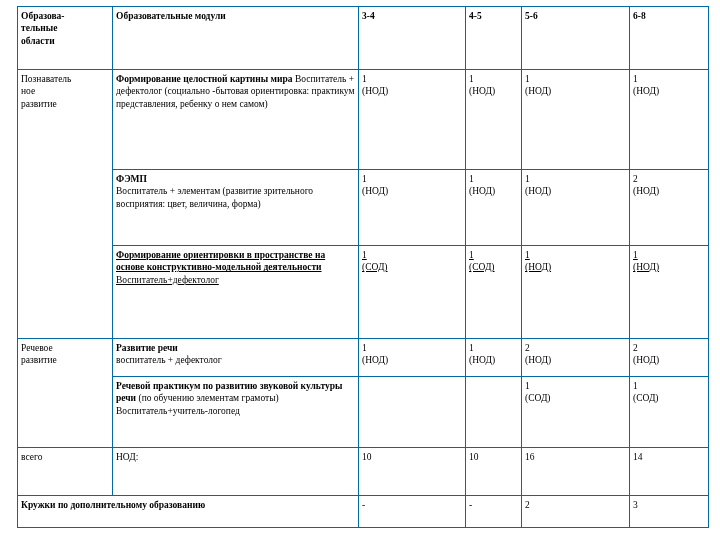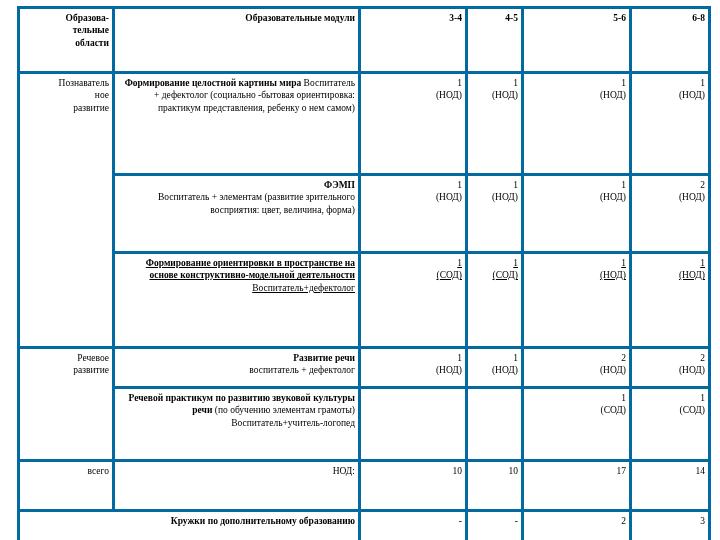--- a/index.html
+++ b/index.html
@@ -24,24 +24,24 @@
     position: absolute;
     left: 17px;
     top: 6px;
     width: 691px;
     border-collapse: collapse;
     table-layout: fixed;
     font-size: 9.5px;
     line-height: 1.30;
   }
   table.grid td {
-    border: 3px solid #0369a1;
+    border: 1px solid #0369a1;
     vertical-align: top;
     padding: 3px 3px 2px 3px;
-    text-align: right;
+    text-align: left;
   }
   
   col.c-area    { width: 95px; }
   col.c-module  { width: 246px; }
   col.c-a34     { width: 107px; }
   col.c-a45     { width: 56px; }
   col.c-a56     { width: 108px; }
   col.c-a67     { width: 79px; }
   .hdr-area { text-align: left; font-weight: bold; }
   .hdr-mod  { text-align: center; font-weight: bold; }
@@ -216,21 +216,21 @@
           <span class="v">1</span>
           <span class="k">(СОД)</span>
         </td>
       </tr>
 
       <tr class="r-total">
         <td class="area-label">всего</td>
         <td class="left">НОД:</td>
         <td class="num">10</td>
         <td class="num">10</td>
-        <td class="num">17</td>
+        <td class="num">16</td>
         <td class="num">14</td>
       </tr>
 
       <tr class="r-kruzh">
         <td class="ttl" colspan="2">Кружки по дополнительному образованию</td>
         <td class="num">-</td>
         <td class="num">-</td>
         <td class="num">2</td>
         <td class="num">3</td>
       </tr>

